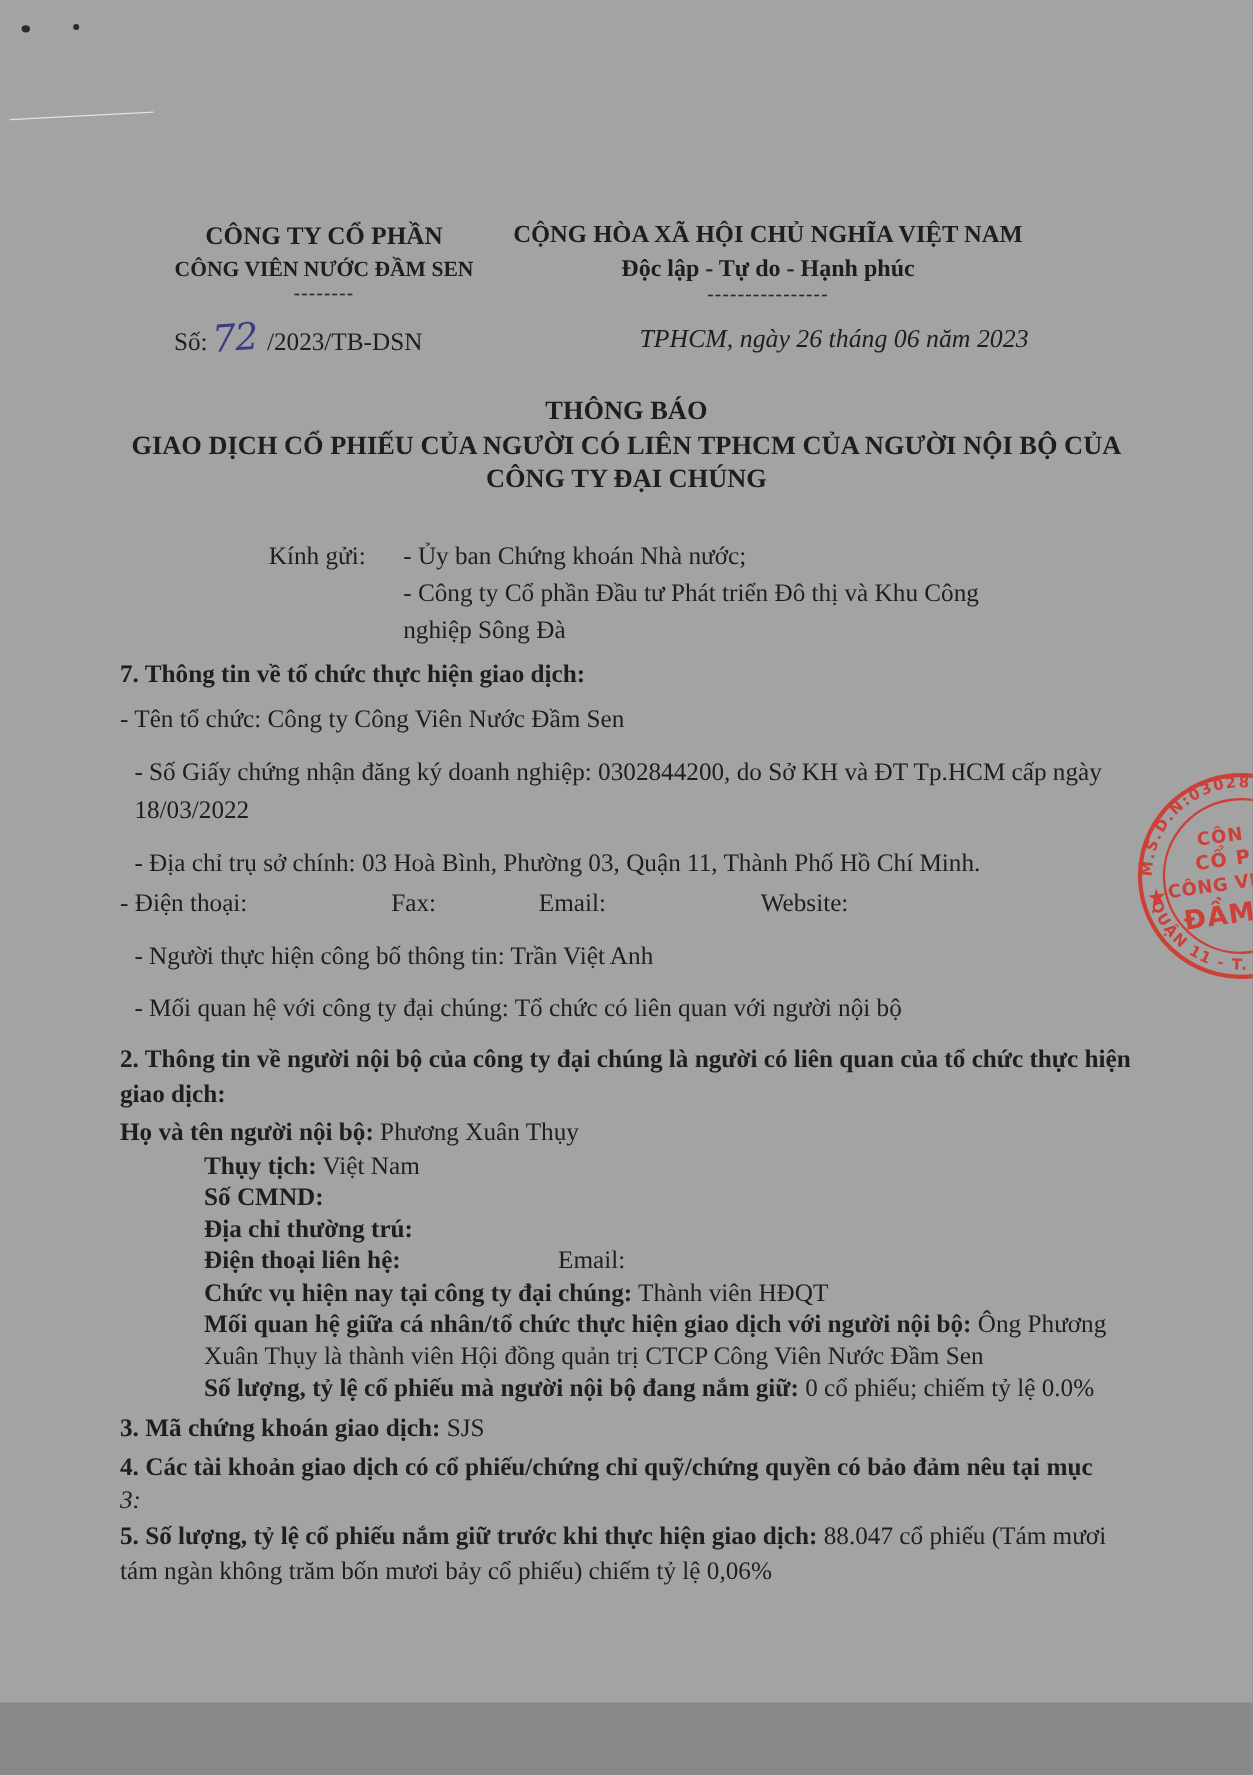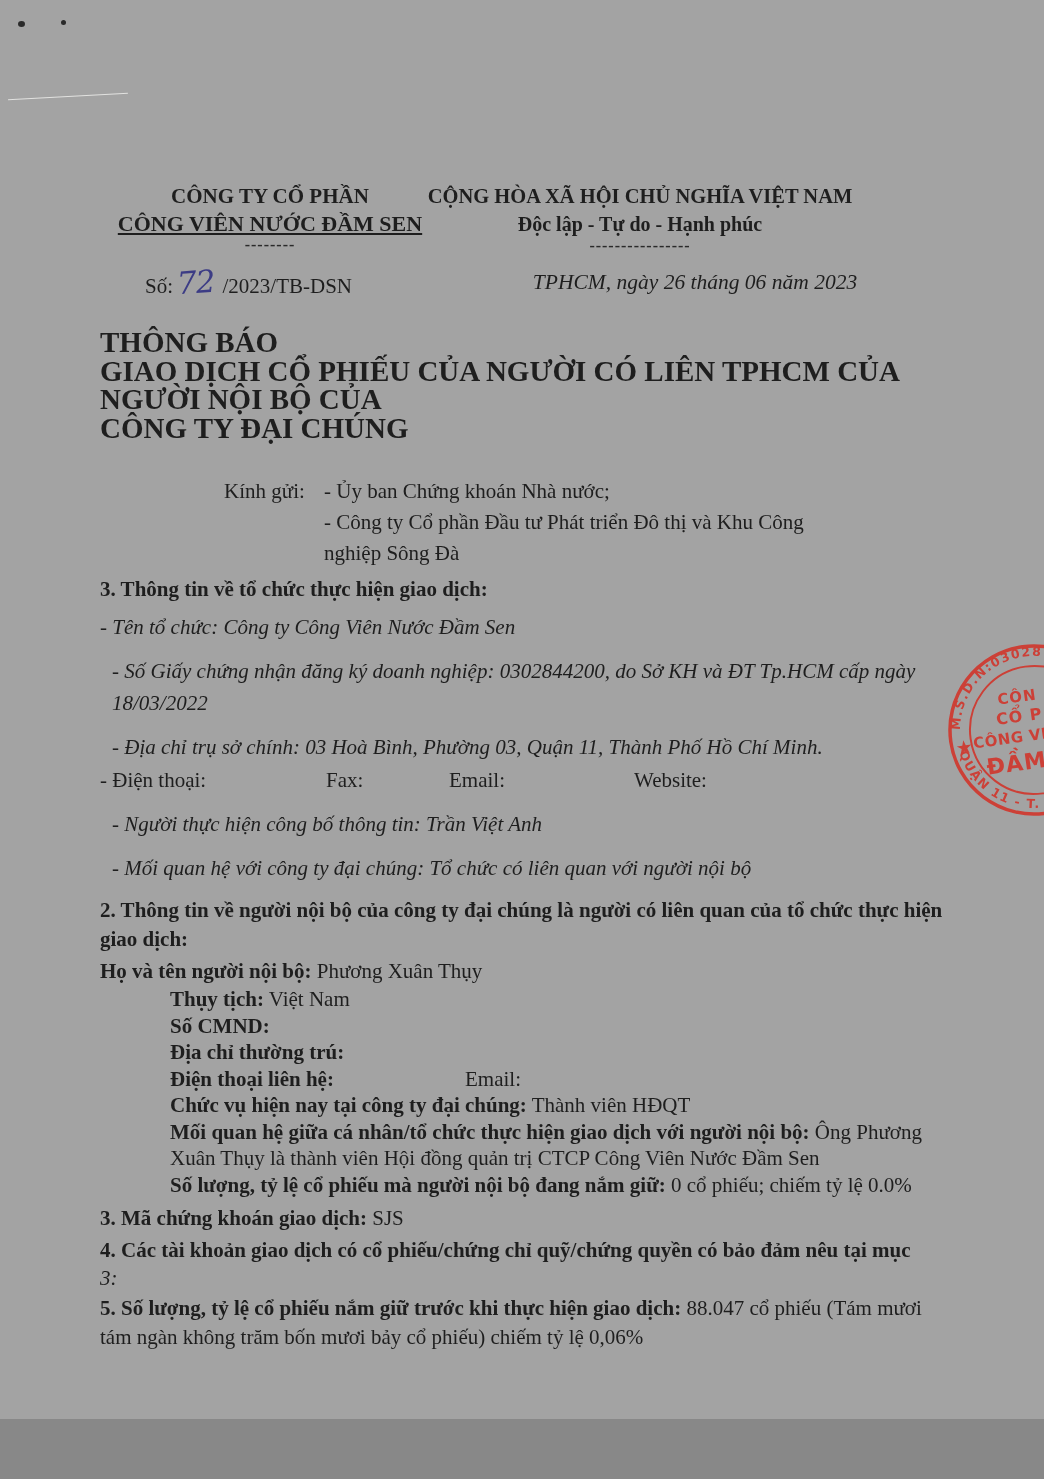--- a/index.html
+++ b/index.html
@@ -16,45 +16,45 @@
   .speck { position:absolute; background:#2a2a2a; border-radius:50%; }
   .speck.a { left:18px; top:21px; width:7px; height:6px; }
   .speck.b { left:61px; top:20px; width:5px; height:5px; }
   .scratch { position:absolute; left:8px; top:96px; width:120px; height:1px;
              background:#e2e2e0; transform:rotate(-3deg); }
 
   
   .hdr-left { position:absolute; left:100px; top:183px; width:340px; text-align:center;
               font-weight:bold; }
   .hdr-left .l1 { font-size:21px; line-height:27px; }
-  .hdr-left .l2 { font-size:22px; line-height:28px;text-decoration:underline; }
+  .hdr-left .l2 { font-size:18px; line-height:28px; }
   .hdr-right { position:absolute; left:420px; top:183px; width:440px; text-align:center;
                font-weight:bold; }
   .hdr-right .l1 { font-size:20.5px; line-height:27px; }
   .hdr-right .l2 { font-size:20px; line-height:29px; }
   .divider { font-weight:bold; font-size:16px; line-height:14px; letter-spacing:1px; color:#2a2a2a; }
 
   .ref-line { position:absolute; left:145px; top:264px; font-size:21px; }
   .handwritten { font-family:"DejaVu Serif", serif; font-style:italic; font-size:31px;
                  color:#3c3c85; display:inline-block; transform:rotate(-4deg);
                  margin:0 8px 0 4px; letter-spacing:-1px; }
   .date-line { position:absolute; left:480px; top:270px; width:430px; text-align:center;
                font-style:italic; font-size:21.5px; }
 
   
   .main { position:absolute; left:100px; top:328px; width:844px; }
-  .title { font-weight:bold; font-size:29px; line-height:28.5px; }
-  .recipients { display:flex; margin:34px 0 0 124px; font-size:21px; }
+  .title { text-align:center; font-weight:bold; font-size:22px; line-height:28.5px; }
+  .recipients { display:flex; margin:34px 0 0 124px; font-size:21px;gap:12px; }
   .recipients .label { width:100px; flex:none; line-height:31px; }
   .recipients .items { width:520px; }
   .recipients .items div { line-height:31px; }
 
   .s-heading { font-weight:bold; font-size:21px; line-height:30px; margin:5px 0 7px 0; }
   .s-heading.two { line-height:29px; margin:0 0 2px 0; }
-  .row { font-size:21px; line-height:32px; margin:0 0 5px 0;font-style:italic; }
+  .row { font-size:21px; line-height:32px; margin:0 0 5px 0; }
   .row.tight { margin:12px; }
   .contact-row { position:relative; font-size:21px; line-height:32px; margin:0 0 1px 0; height:32px; }
   .contact-row span { position:absolute; top:0; }
   b.lbl { font-weight:bold; }
 
   .name-row { font-size:21px; line-height:30px; margin:0; }
   .indent { margin-left:70px; font-size:21px; }
   .indent .irow { line-height:26.5px; position:relative; }
   .indent .irow .email { position:absolute; left:295px; top:0; font-weight:normal; }
 
@@ -111,21 +111,21 @@
     </div>
 
     <div class="recipients">
       <div class="label">Kính gửi:</div>
       <div class="items">
         <div>- Ủy ban Chứng khoán Nhà nước;</div>
         <div>- Công ty Cổ phần Đầu tư Phát triển Đô thị và Khu Công nghiệp Sông Đà</div>
       </div>
     </div>
 
-    <div class="s-heading">3. Thông tin về tổ chức thực hiện giao dịch:</div>
+    <div class="s-heading">7. Thông tin về tổ chức thực hiện giao dịch:</div>
     <div class="row">- Tên tổ chức: Công ty Công Viên Nước Đầm Sen</div>
     <div class="row tight">- Số Giấy chứng nhận đăng ký doanh nghiệp: 0302844200, do Sở KH và ĐT Tp.HCM cấp ngày 18/03/2022</div>
     <div class="row tight" style="margin-bottom:1px;">- Địa chỉ trụ sở chính: 03 Hoà Bình, Phường 03, Quận 11, Thành Phố Hồ Chí Minh.</div>
     <div class="contact-row">
       <span style="left:0;">- Điện thoại:</span>
       <span style="left:226px;">Fax:</span>
       <span style="left:349px;">Email:</span>
       <span style="left:534px;">Website:</span>
     </div>
     <div class="row tight" style="margin-bottom:1px;">- Người thực hiện công bố thông tin: Trần Việt Anh</div>

